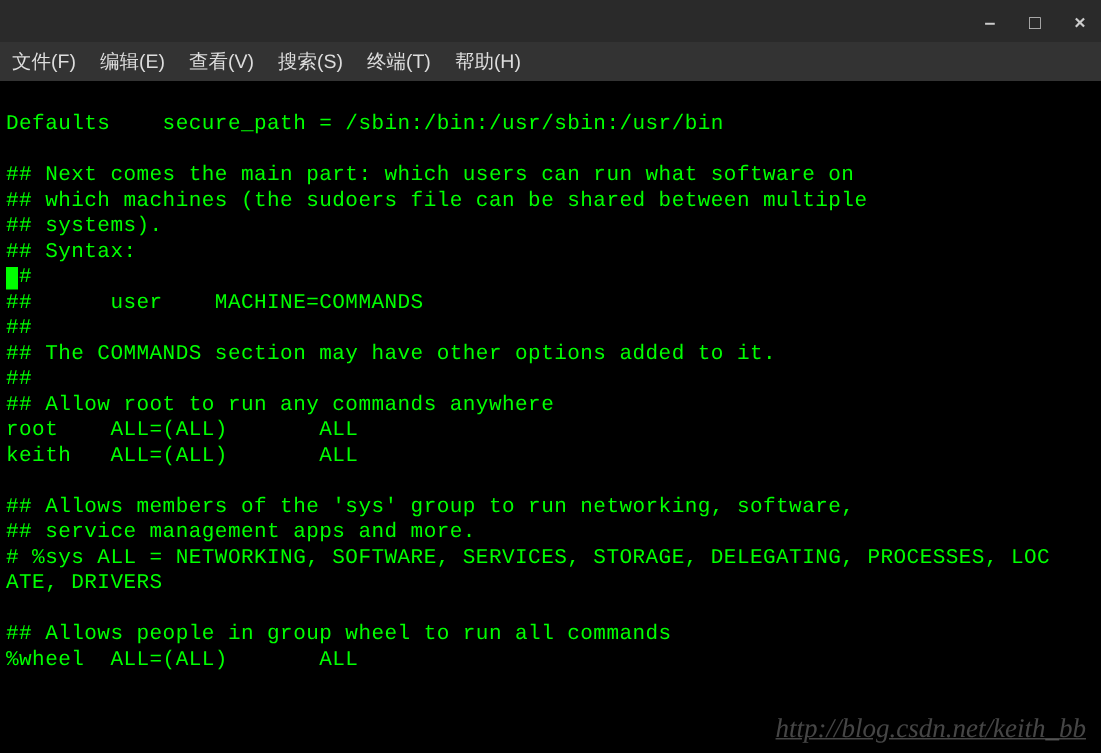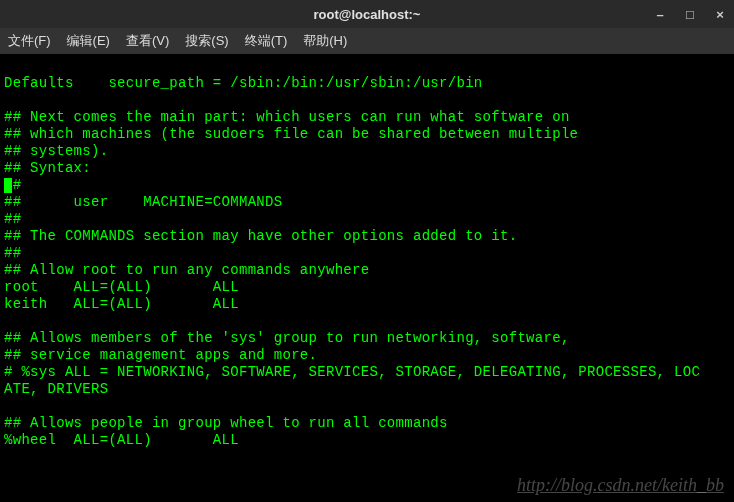--- a/index.html
+++ b/index.html
@@ -86,21 +86,20 @@
       font-size: 18px;
       font-style: italic;
       pointer-events: none;
       text-decoration: underline;
     }
   </style>
 </head>
 <body>
 
 <div class="titlebar">
-  <span>root@localhost:~</span>
   <div class="window-controls">
     <span class="win-btn">–</span>
     <span class="win-btn">□</span>
     <span class="win-btn">×</span>
   </div>
 </div>
 
 <div class="menubar">
   <span class="menu-item">文件(F)</span>
   <span class="menu-item">编辑(E)</span>

